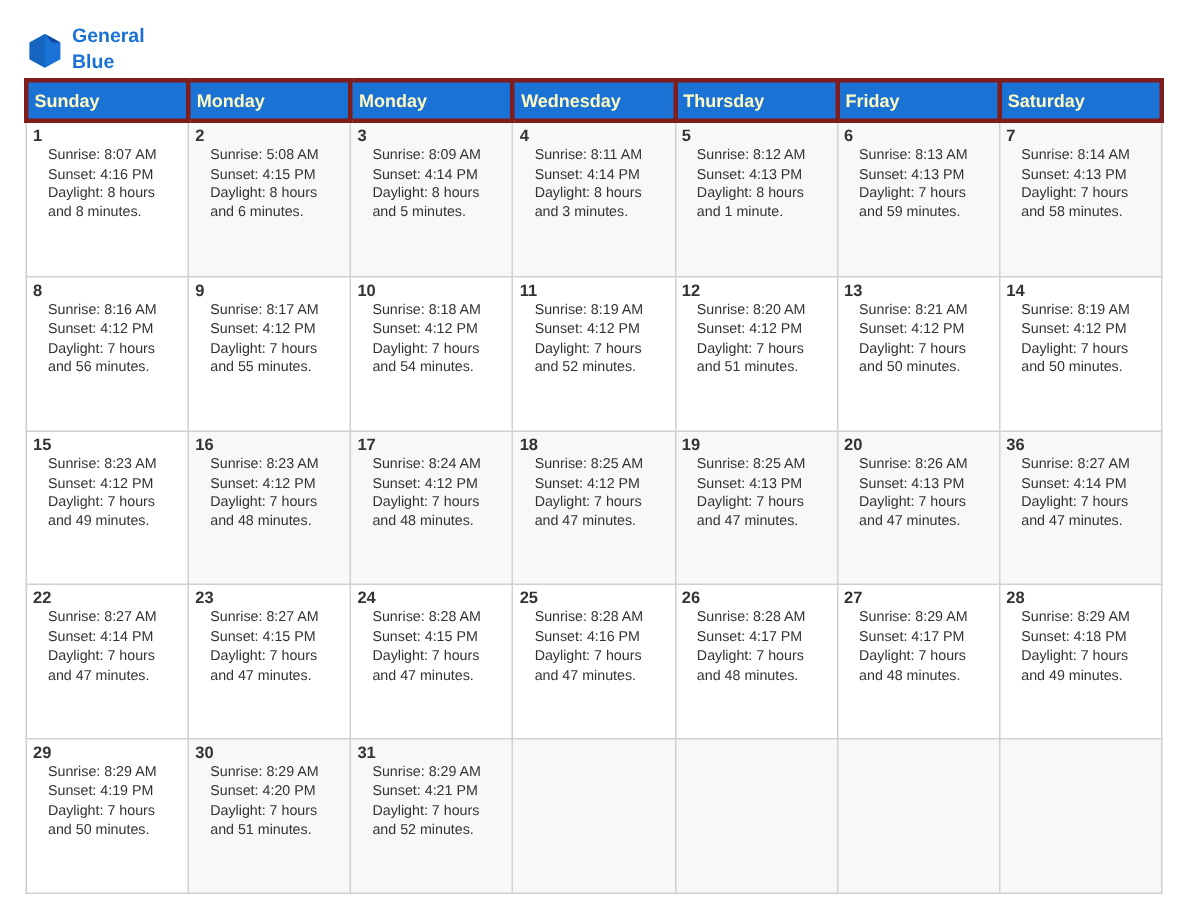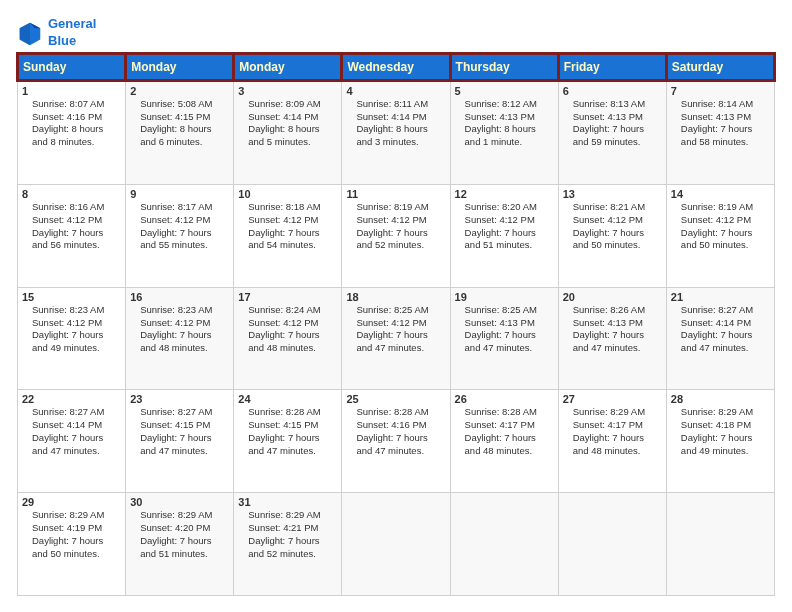--- a/index.html
+++ b/index.html
@@ -211,21 +211,21 @@
           </td>
           <td>
             <span class="day-num">19</span>
             <div class="cell-text"><span>Sunrise: 8:25 AM</span><br><span>Sunset: 4:13 PM</span><br><span>Daylight: 7 hours</span><br><span>and 47 minutes.</span><br></div>
           </td>
           <td>
             <span class="day-num">20</span>
             <div class="cell-text"><span>Sunrise: 8:26 AM</span><br><span>Sunset: 4:13 PM</span><br><span>Daylight: 7 hours</span><br><span>and 47 minutes.</span><br></div>
           </td>
           <td>
-            <span class="day-num">21</span>
+            <span class="day-num">36</span>
             <div class="cell-text"><span>Sunrise: 8:27 AM</span><br><span>Sunset: 4:14 PM</span><br><span>Daylight: 7 hours</span><br><span>and 47 minutes.</span><br></div>
           </td>
         </tr>
         <tr>
           <td>
             <span class="day-num">22</span>
             <div class="cell-text"><span>Sunrise: 8:27 AM</span><br><span>Sunset: 4:14 PM</span><br><span>Daylight: 7 hours</span><br><span>and 47 minutes.</span><br></div>
           </td>
           <td>
             <span class="day-num">23</span>

